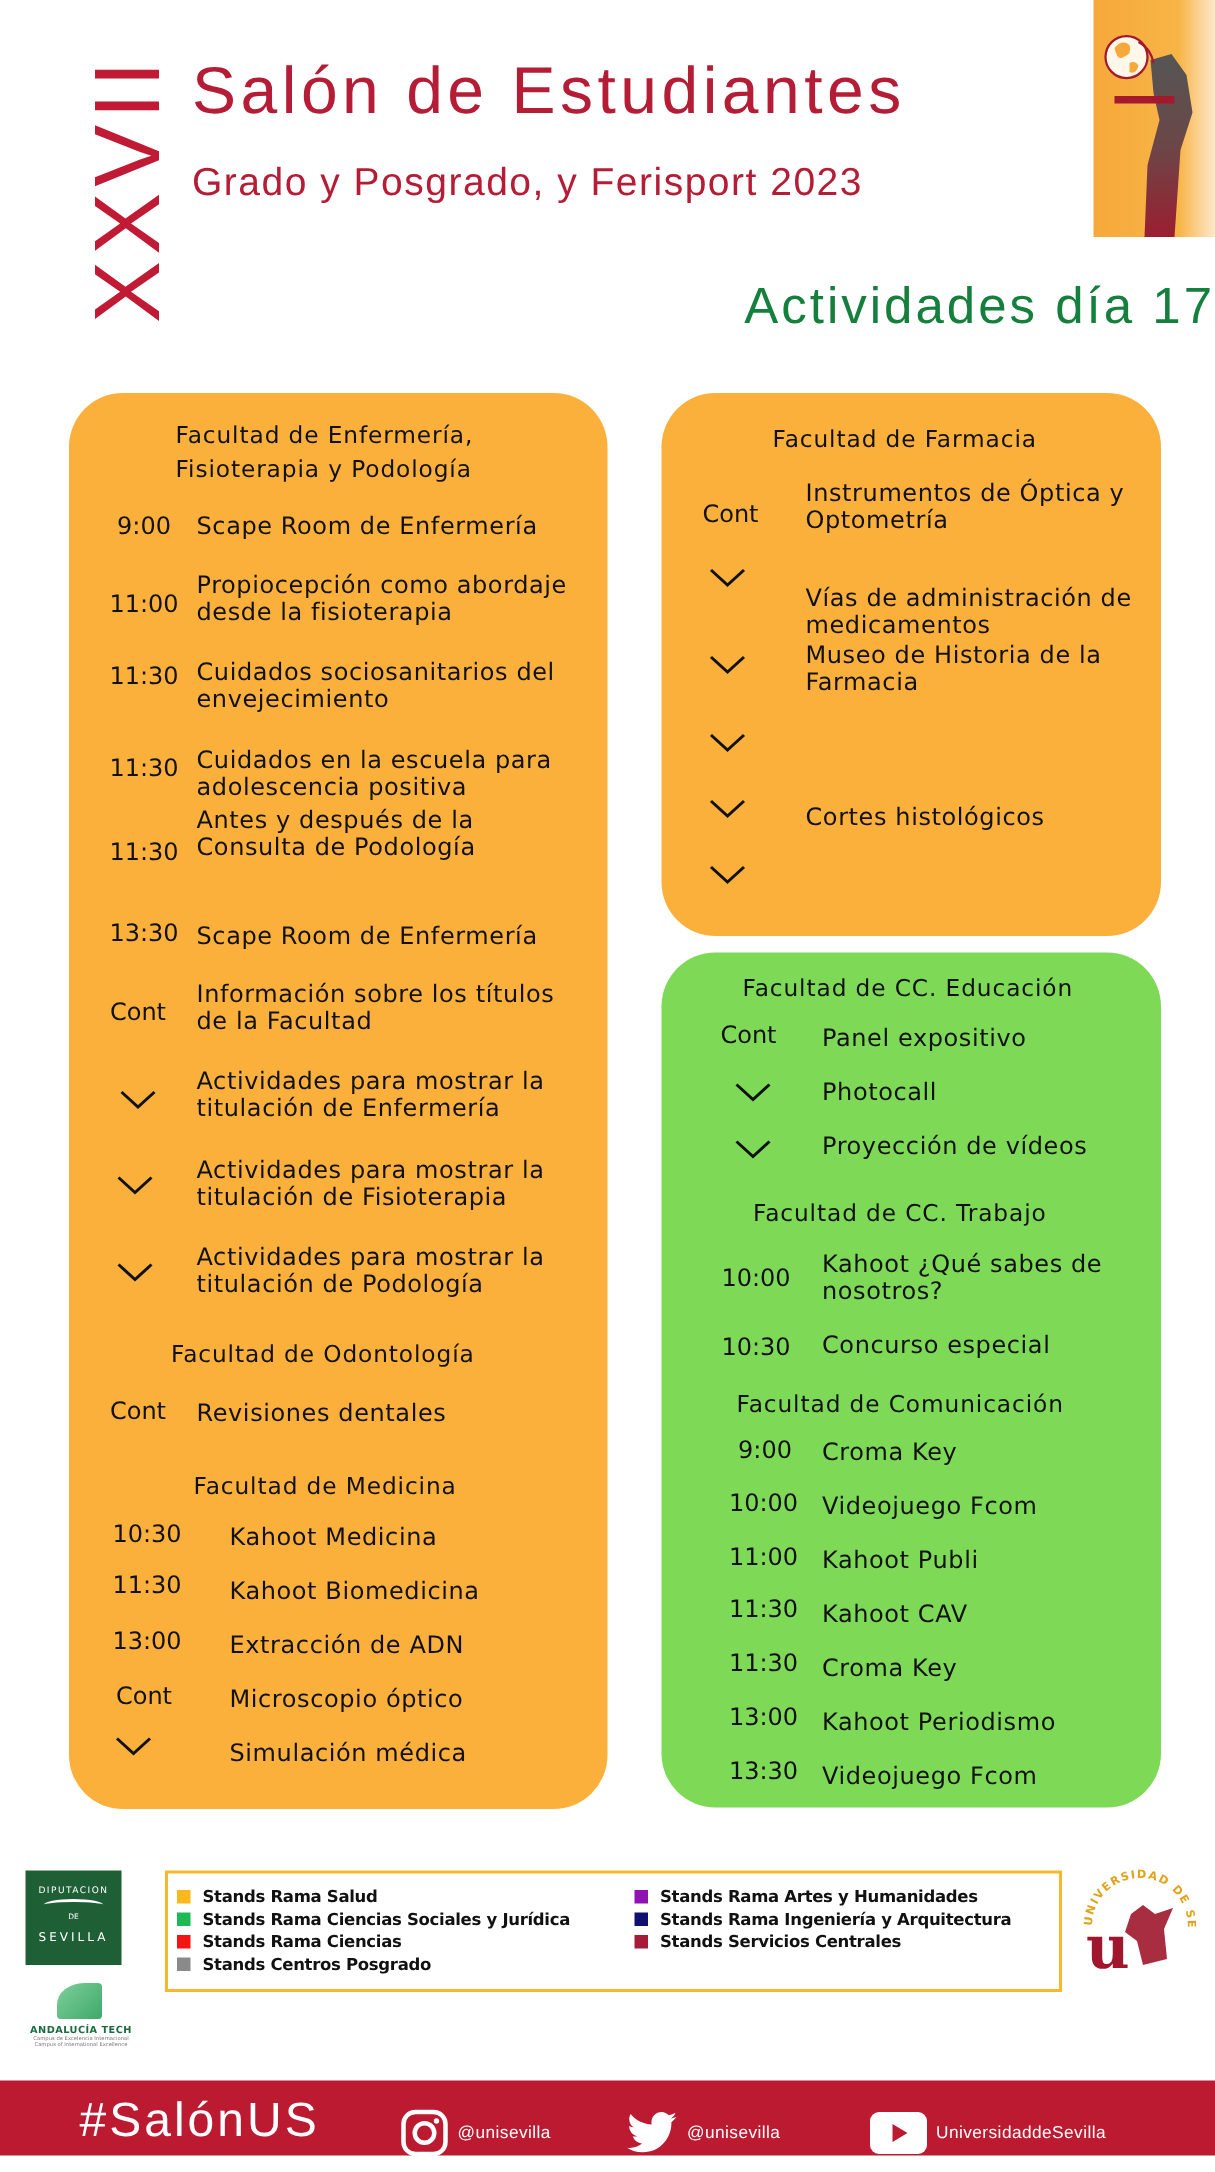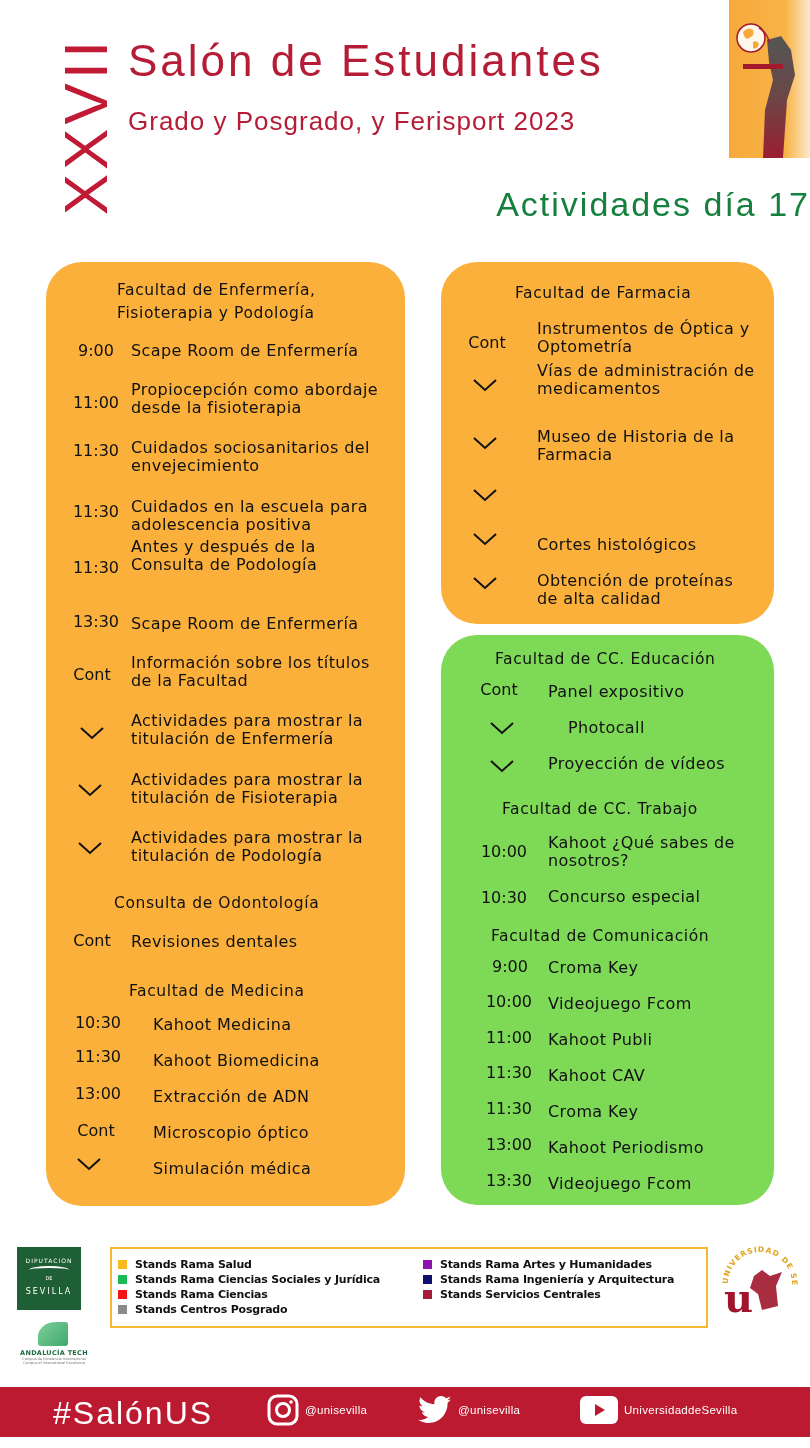--- a/index.html
+++ b/index.html
@@ -91,21 +91,21 @@
   .us-logo { position: absolute; left: 718px; top: 1244px; width: 84px; height: 78px; }
 
   
   .footer {
     position: absolute; left: 0; top: 1387px; width: 810px; height: 50px; background: #bc1a31;
   }
   .hashtag {
     position: absolute; left: 53px; top: 8px; font-family: "Liberation Sans", sans-serif;
     font-size: 32px; color: #fff; letter-spacing: 2px;
   }
-  .social { position: absolute; top: 0; height: 46px; display: flex; align-items: center; }
+  .social { position: absolute; top: 12px; height: 46px; display: flex; align-items: center; }
   .social-label { font-family: "Liberation Sans", sans-serif; font-size: 11.5px; color: #fff; margin-left: 6px; letter-spacing: 0.3px; }
 </style>
 </head>
 <body>
 
 <div class="roman">
   <span class="roman-text">XXVII</span>
 </div>
 <div class="title">Salón de Estudiantes</div>
 <div class="subtitle">Grado y Posgrado, y Ferisport 2023</div>
@@ -175,21 +175,21 @@
 titulación de Fisioterapia</div>
 
   <div class="chev" style="left:32px; top:579px;">
     <svg width="24" height="14" viewBox="0 0 24 14">
         <polyline points="1,2 12,12 23,2" fill="none" stroke="#111" stroke-width="2"></polyline>
       </svg>
   </div>
   <div class="act" style="left:85px; top:567px;">Actividades para mostrar la
 titulación de Podología</div>
 
-  <div class="sec-title" style="left:68px; top:630px;">Consulta de Odontología</div>
+  <div class="sec-title" style="left:68px; top:630px;">Facultad de Odontología</div>
   <div class="time" style="left:18px; width:56px; top:670px;">Cont</div>
   <div class="act" style="left:85px; top:671px;">Revisiones dentales</div>
 
   <div class="sec-title" style="left:83px; top:718px;text-align:center;">Facultad de Medicina</div>
   <div class="time" style="left:24px; width:56px; top:752px;">10:30</div>
   <div class="act" style="left:107px; top:754px;">Kahoot Medicina</div>
 
   <div class="time" style="left:24px; width:56px; top:786px;">11:30</div>
   <div class="act" style="left:107px; top:790px;">Kahoot Biomedicina</div>
 
@@ -212,21 +212,21 @@
 
   <div class="time" style="left:18px; width:56px; top:72px;">Cont</div>
   <div class="act" style="left:96px; top:58px;">Instrumentos de Óptica y
 Optometría</div>
 
   <div class="chev" style="left:32px; top:116px;">
     <svg width="24" height="14" viewBox="0 0 24 14">
         <polyline points="1,2 12,12 23,2" fill="none" stroke="#111" stroke-width="2"></polyline>
       </svg>
   </div>
-  <div class="act" style="left:96px; top:100px;">Vías de administración de
+  <div class="act" style="left:96px; top:128px;">Vías de administración de
 medicamentos</div>
 
   <div class="chev" style="left:32px; top:174px;">
     <svg width="24" height="14" viewBox="0 0 24 14">
         <polyline points="1,2 12,12 23,2" fill="none" stroke="#111" stroke-width="2"></polyline>
       </svg>
   </div>
   <div class="act" style="left:96px; top:166px;">Museo de Historia de la
 Farmacia</div>
 
@@ -241,36 +241,34 @@
         <polyline points="1,2 12,12 23,2" fill="none" stroke="#111" stroke-width="2"></polyline>
       </svg>
   </div>
   <div class="act" style="left:96px; top:274px;">Cortes histológicos</div>
 
   <div class="chev" style="left:32px; top:314px;">
     <svg width="24" height="14" viewBox="0 0 24 14">
         <polyline points="1,2 12,12 23,2" fill="none" stroke="#111" stroke-width="2"></polyline>
       </svg>
   </div>
-  <div class="act" style="left:96px; top:310px;">Obtención de proteínas
-de alta calidad</div>
 </div>
 
 <div class="panel green panel-edu">
   <div class="sec-title" style="left:54px; top:13px;">Facultad de CC. Educación</div>
 
   <div class="time" style="left:30px; width:56px; top:46px;">Cont</div>
   <div class="act" style="left:107px; top:48px;">Panel expositivo</div>
 
   <div class="chev" style="left:49px; top:86px;">
     <svg width="24" height="14" viewBox="0 0 24 14">
         <polyline points="1,2 12,12 23,2" fill="none" stroke="#111" stroke-width="2"></polyline>
       </svg>
   </div>
-  <div class="act" style="left:107px; top:84px;margin-left:20px;">Photocall</div>
+  <div class="act" style="left:107px; top:84px;">Photocall</div>
 
   <div class="chev" style="left:49px; top:124px;">
     <svg width="24" height="14" viewBox="0 0 24 14">
         <polyline points="1,2 12,12 23,2" fill="none" stroke="#111" stroke-width="2"></polyline>
       </svg>
   </div>
   <div class="act" style="left:107px; top:120px;">Proyección de vídeos</div>
 
   <div class="sec-title" style="left:61px; top:163px;">Facultad de CC. Trabajo</div>
 

